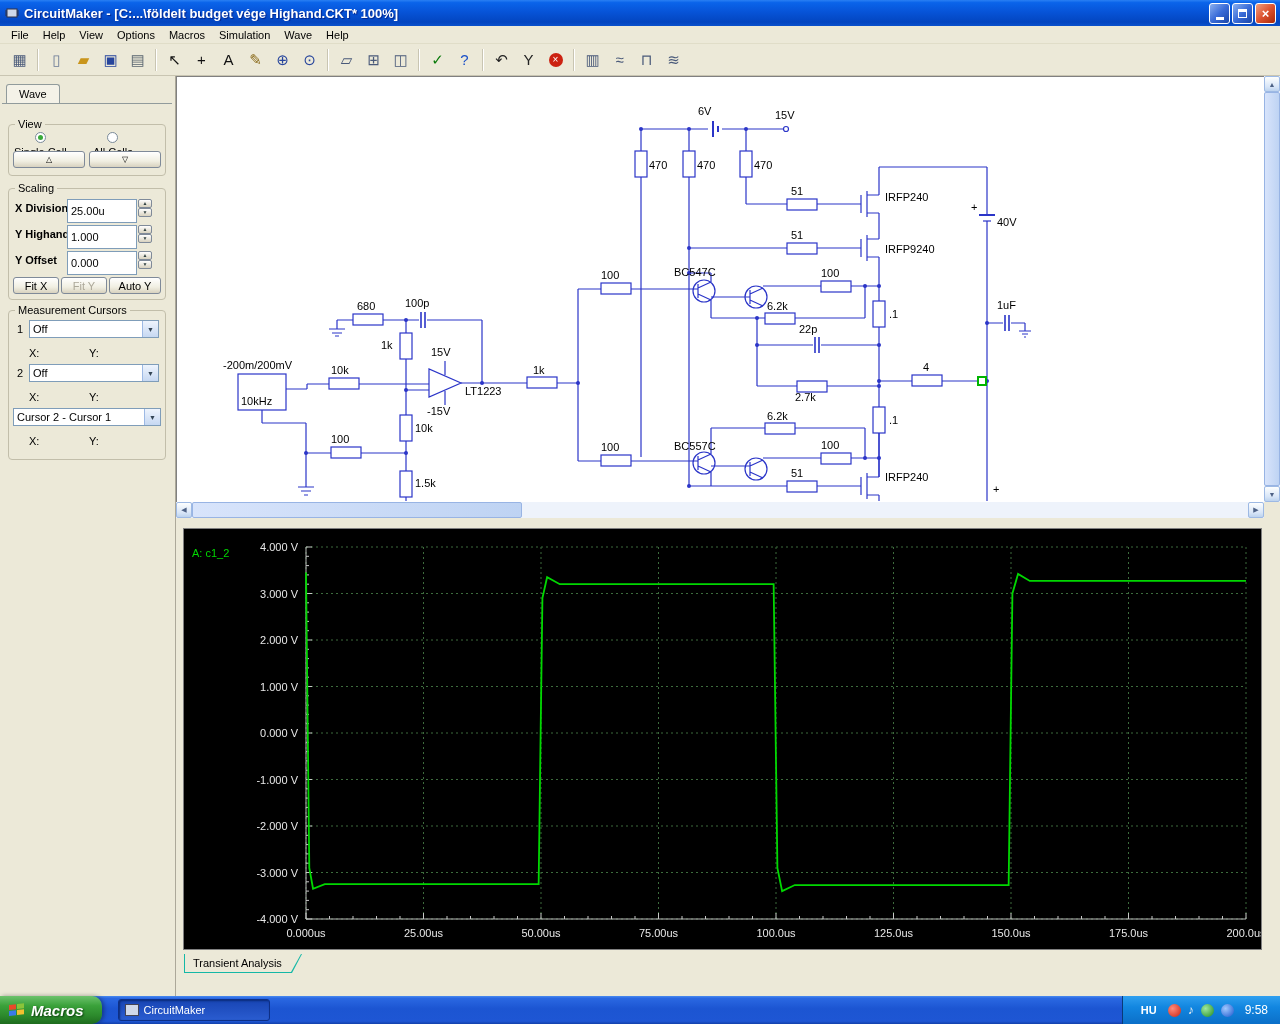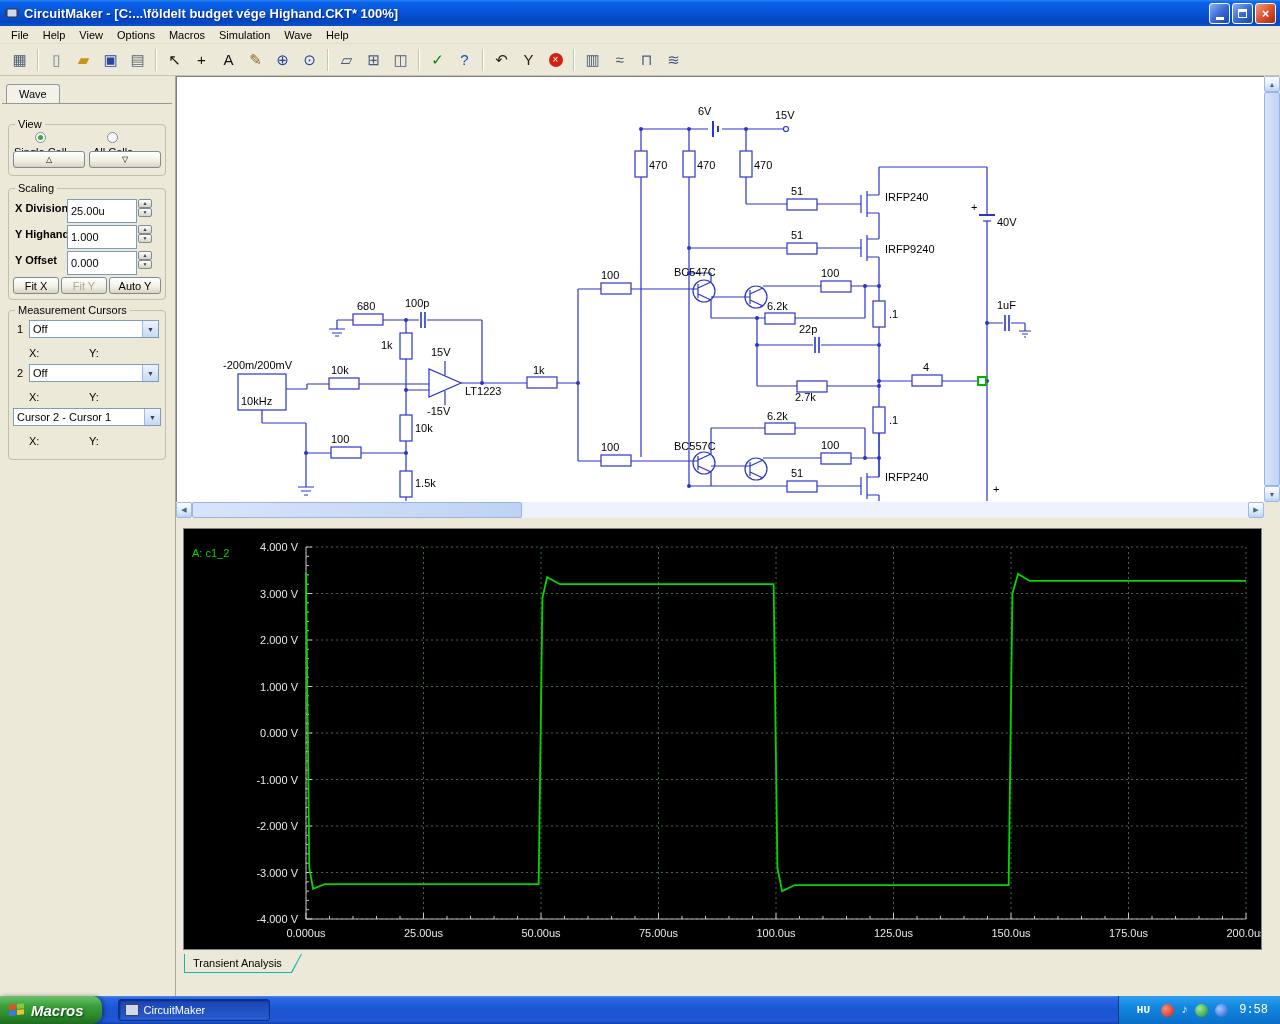--- a/index.html
+++ b/index.html
@@ -96,21 +96,21 @@
   .start-btn { height:28px; padding:0 18px 0 8px; display:flex; align-items:center; gap:5px;
     background:linear-gradient(180deg,#6cc26c 0%,#3aa13a 35%,#2c8a2c 70%,#1e6b1e 100%);
     border-radius:0 10px 10px 0; color:#fff; font-size:15px; font-weight:bold; font-style:italic;
     text-shadow:1px 1px 2px #0a3a0a; box-shadow:2px 0 4px rgba(0,0,0,.35); }
   .task-btn { margin-left:16px; width:152px; height:22px; display:flex; align-items:center; gap:5px;
     background:linear-gradient(#1845b4,#2a5cd0); border:1px solid #0d2f86; border-radius:3px;
     color:#fff; padding:0 6px; box-shadow:inset 1px 1px 2px #0a2a78; }
   .task-ic { width:14px; height:12px; background:#cfd8ea; border:1px solid #445; }
   .tray { margin-left:auto; height:28px; display:flex; align-items:center; gap:7px; padding:0 12px 0 14px;
     background:linear-gradient(180deg,#2fa0f0 0%,#1286e0 40%,#0b6fc8 100%);
-    border-left:1px solid #0a3a78; color:#fff;font-family:Liberation Mono, monospace; }
+    border-left:1px solid #0a3a78; color:#fff; }
   .lang { font-weight:bold; padding:1px 4px; }
   .tray-ic { width:13px; height:13px; border-radius:50%; display:inline-block; }
   .t-red { background:radial-gradient(circle at 35% 35%, #ff8a7a, #cc2211); }
   .t-vol { width:auto; height:auto; border-radius:0; color:#f0f0f0; font-size:12px; }
   .t-grn { background:radial-gradient(circle at 35% 35%, #9fe89f, #1e8a1e); }
   .t-blu { background:radial-gradient(circle at 35% 35%, #9fc8ff, #1a55cc); }
   .clock { font-size:12px; padding-left:4px; }
 </style>
 </head>
 <body>

